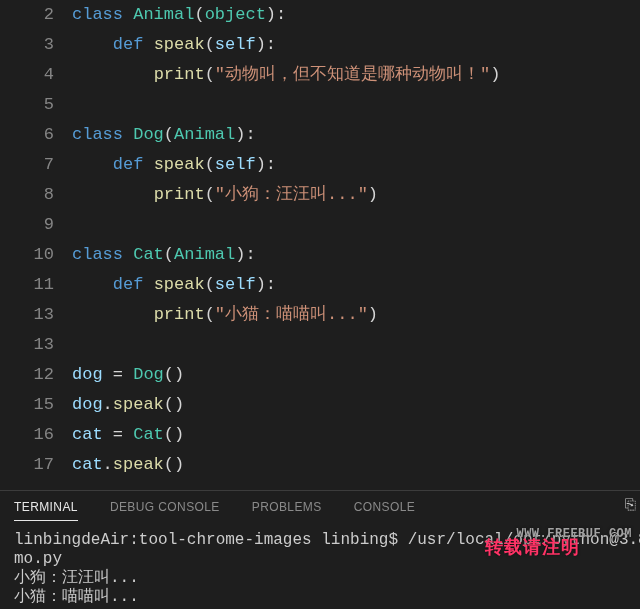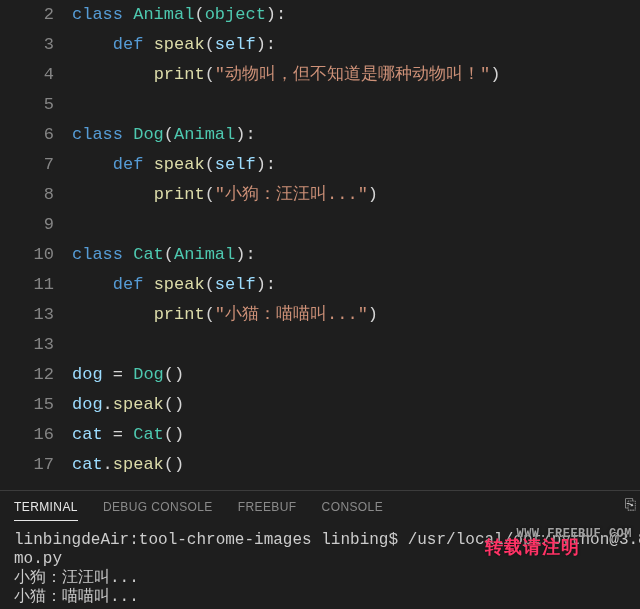--- a/index.html
+++ b/index.html
@@ -41,21 +41,21 @@
   .pun { color: #d4d4d4; }
   .op { color: #d4d4d4; }
   .panel {
     border-top: 1px solid #3c3c3c;
     height: 119px;
     background: #1e1e1e;
     position: relative;
   }
   .tabs {
     display: flex;
-    gap: 25px;
+    gap: 32px;
     padding: 5px 14px 0 14px;
     font-family: -apple-system, BlinkMacSystemFont, "Segoe UI", sans-serif;
     font-size: 12px;
     color: #8a8a8a;
   }
   .tab {
     padding: 4px 0 6px 0;
     cursor: pointer;
     letter-spacing: 0.4px;
   }
@@ -123,20 +123,20 @@
       <div>16</div>
       <div>17</div>
     </div>
   <div class="code" id="code"><div><span class="kw">class </span><span class="cls">Animal</span><span class="pun">(</span><span class="cls">object</span><span class="pun">):</span></div><div><span>    </span><span class="kw">def </span><span class="fn">speak</span><span class="pun">(</span><span class="var">self</span><span class="pun">):</span></div><div><span>        </span><span class="fn">print</span><span class="pun">(</span><span class="str">"动物叫，但不知道是哪种动物叫！"</span><span class="pun">)</span></div><div>&nbsp;</div><div><span class="kw">class </span><span class="cls">Dog</span><span class="pun">(</span><span class="cls">Animal</span><span class="pun">):</span></div><div><span>    </span><span class="kw">def </span><span class="fn">speak</span><span class="pun">(</span><span class="var">self</span><span class="pun">):</span></div><div><span>        </span><span class="fn">print</span><span class="pun">(</span><span class="str">"小狗：汪汪叫..."</span><span class="pun">)</span></div><div>&nbsp;</div><div><span class="kw">class </span><span class="cls">Cat</span><span class="pun">(</span><span class="cls">Animal</span><span class="pun">):</span></div><div><span>    </span><span class="kw">def </span><span class="fn">speak</span><span class="pun">(</span><span class="var">self</span><span class="pun">):</span></div><div><span>        </span><span class="fn">print</span><span class="pun">(</span><span class="str">"小猫：喵喵叫..."</span><span class="pun">)</span></div><div>&nbsp;</div><div><span class="var">dog</span><span class="op"> = </span><span class="cls">Dog</span><span class="pun">()</span></div><div><span class="var">dog</span><span class="pun">.</span><span class="fn">speak</span><span class="pun">()</span></div><div><span class="var">cat</span><span class="op"> = </span><span class="cls">Cat</span><span class="pun">()</span></div><div><span class="var">cat</span><span class="pun">.</span><span class="fn">speak</span><span class="pun">()</span></div></div>
 </div>
 
 <div class="panel">
   <div class="tabs">
     <div class="tab active">TERMINAL</div>
     <div class="tab">DEBUG CONSOLE</div>
-    <div class="tab">FREEBUF</div>
+    <div class="tab">PROBLEMS</div>
     <div class="tab">CONSOLE</div>
   </div>
   <div class="panel-actions">⎘</div>
   <div class="term" id="term"><div>linbingdeAir:tool-chrome-images linbing$ /usr/local/opt/python@3.8/bin/pytho</div><div>mo.py</div><div>小狗：汪汪叫...</div><div>小猫：喵喵叫...</div></div>
   <div class="wm1">WWW.FREEBUF.COM</div>
   <div class="wm2">转载请注明</div>
 </div>
 
 </body></html>

